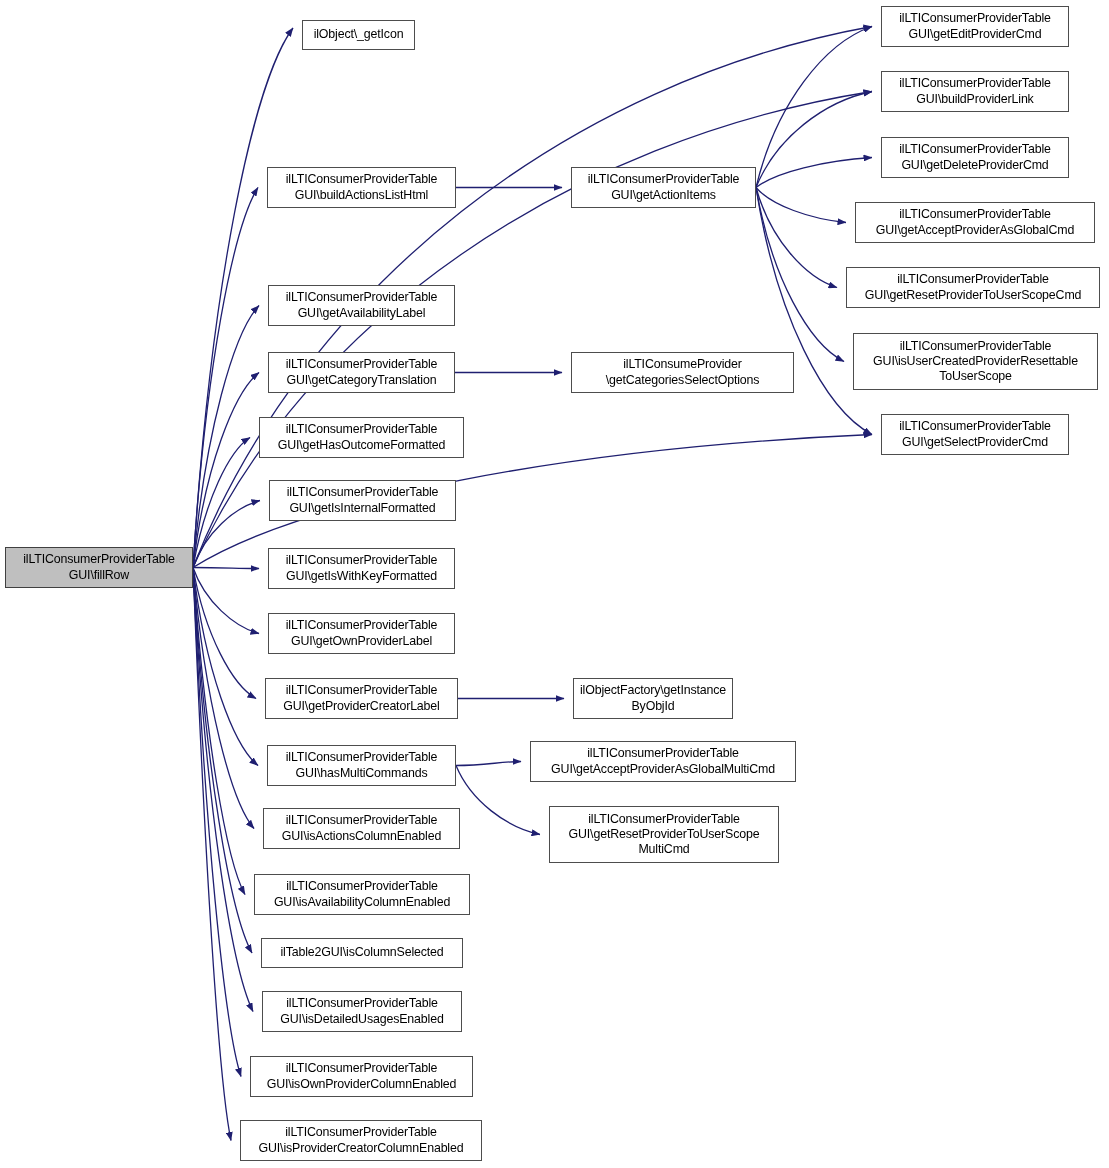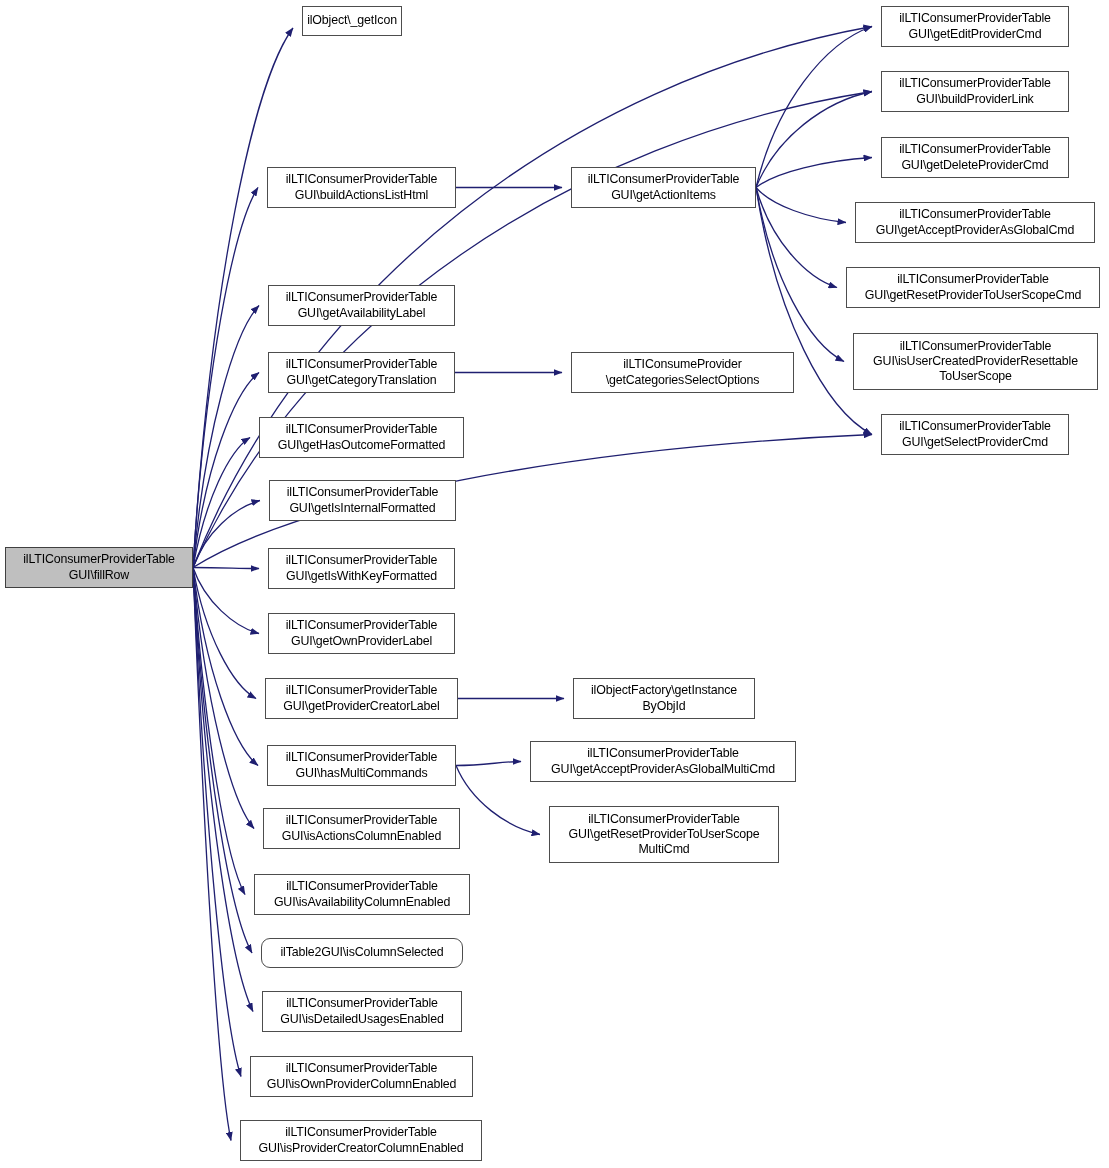--- a/index.html
+++ b/index.html
@@ -83,21 +83,21 @@
         <path d="M 756 187.5 C 771.52 277.98, 809.35 344.1, 844 361.5" marker-end="url(#arrowhead)"></path>
         <path d="M 756 187.5 C 776 315.94, 824.75 409.8, 872 434.5" marker-end="url(#arrowhead)"></path>
         <path d="M 455 372.5 C 501.4 372.5, 524.6 372.5, 562 372.5" marker-end="url(#arrowhead)"></path>
         <path d="M 458 698.5 C 504 698.5, 527 698.5, 564 698.5" marker-end="url(#arrowhead)"></path>
         <path d="M 456 765.5 C 485.6 765.5, 500.4 761.5, 521 761.5" marker-end="url(#arrowhead)"></path>
         <path d="M 456 765.5 C 470.88 801.38, 507.15 827.6, 540 834.5" marker-end="url(#arrowhead)"></path>
       </g>
   </svg>
 <div class="node root" style="left: 5px; top: 547px; width: 188px; height: 41px;">ilLTIConsumerProviderTable
 GUI\fillRow</div>
-    <div class="node" style="left: 302px; top: 6px; width: 100px; height: 30px;">ilObject\_getIcon</div>
+    <div class="node" style="left: 302px; top: 20px; width: 113px; height: 30px;">ilObject\_getIcon</div>
     <div class="node" style="left: 267px; top: 167px; width: 189px; height: 41px;">ilLTIConsumerProviderTable
 GUI\buildActionsListHtml</div>
     <div class="node" style="left: 268px; top: 285px; width: 187px; height: 41px;">ilLTIConsumerProviderTable
 GUI\getAvailabilityLabel</div>
     <div class="node" style="left: 268px; top: 352px; width: 187px; height: 41px;">ilLTIConsumerProviderTable
 GUI\getCategoryTranslation</div>
     <div class="node" style="left: 259px; top: 417px; width: 205px; height: 41px;">ilLTIConsumerProviderTable
 GUI\getHasOutcomeFormatted</div>
     <div class="node" style="left: 269px; top: 480px; width: 187px; height: 41px;">ilLTIConsumerProviderTable
 GUI\getIsInternalFormatted</div>
@@ -106,32 +106,32 @@
     <div class="node" style="left: 268px; top: 613px; width: 187px; height: 41px;">ilLTIConsumerProviderTable
 GUI\getOwnProviderLabel</div>
     <div class="node" style="left: 265px; top: 678px; width: 193px; height: 41px;">ilLTIConsumerProviderTable
 GUI\getProviderCreatorLabel</div>
     <div class="node" style="left: 267px; top: 745px; width: 189px; height: 41px;">ilLTIConsumerProviderTable
 GUI\hasMultiCommands</div>
     <div class="node" style="left: 263px; top: 808px; width: 197px; height: 41px;">ilLTIConsumerProviderTable
 GUI\isActionsColumnEnabled</div>
     <div class="node" style="left: 254px; top: 874px; width: 216px; height: 41px;">ilLTIConsumerProviderTable
 GUI\isAvailabilityColumnEnabled</div>
-    <div class="node" style="left: 261px; top: 938px; width: 202px; height: 30px; border-radius: 9px;">ilTable2GUI\isColumnSelected</div>
+    <div class="node" style="left: 261px; top: 938px; width: 202px; height: 30px;">ilTable2GUI\isColumnSelected</div>
     <div class="node" style="left: 262px; top: 991px; width: 200px; height: 41px;">ilLTIConsumerProviderTable
 GUI\isDetailedUsagesEnabled</div>
     <div class="node" style="left: 250px; top: 1056px; width: 223px; height: 41px;">ilLTIConsumerProviderTable
 GUI\isOwnProviderColumnEnabled</div>
     <div class="node" style="left: 240px; top: 1120px; width: 242px; height: 41px;">ilLTIConsumerProviderTable
 GUI\isProviderCreatorColumnEnabled</div>
     <div class="node" style="left: 571px; top: 167px; width: 185px; height: 41px;">ilLTIConsumerProviderTable
 GUI\getActionItems</div>
     <div class="node" style="left: 571px; top: 352px; width: 223px; height: 41px;">ilLTIConsumeProvider
 \getCategoriesSelectOptions</div>
-    <div class="node" style="left: 573px; top: 678px; width: 182px; height: 41px;">ilObjectFactory\getInstance
+    <div class="node" style="left: 573px; top: 678px; width: 160px; height: 41px;">ilObjectFactory\getInstance
 ByObjId</div>
     <div class="node" style="left: 530px; top: 741px; width: 266px; height: 41px;">ilLTIConsumerProviderTable
 GUI\getAcceptProviderAsGlobalMultiCmd</div>
     <div class="node" style="left: 549px; top: 806px; width: 230px; height: 57px;">ilLTIConsumerProviderTable
 GUI\getResetProviderToUserScope
 MultiCmd</div>
     <div class="node" style="left: 881px; top: 6px; width: 188px; height: 41px;">ilLTIConsumerProviderTable
 GUI\getEditProviderCmd</div>
     <div class="node" style="left: 881px; top: 71px; width: 188px; height: 41px;">ilLTIConsumerProviderTable
 GUI\buildProviderLink</div>

